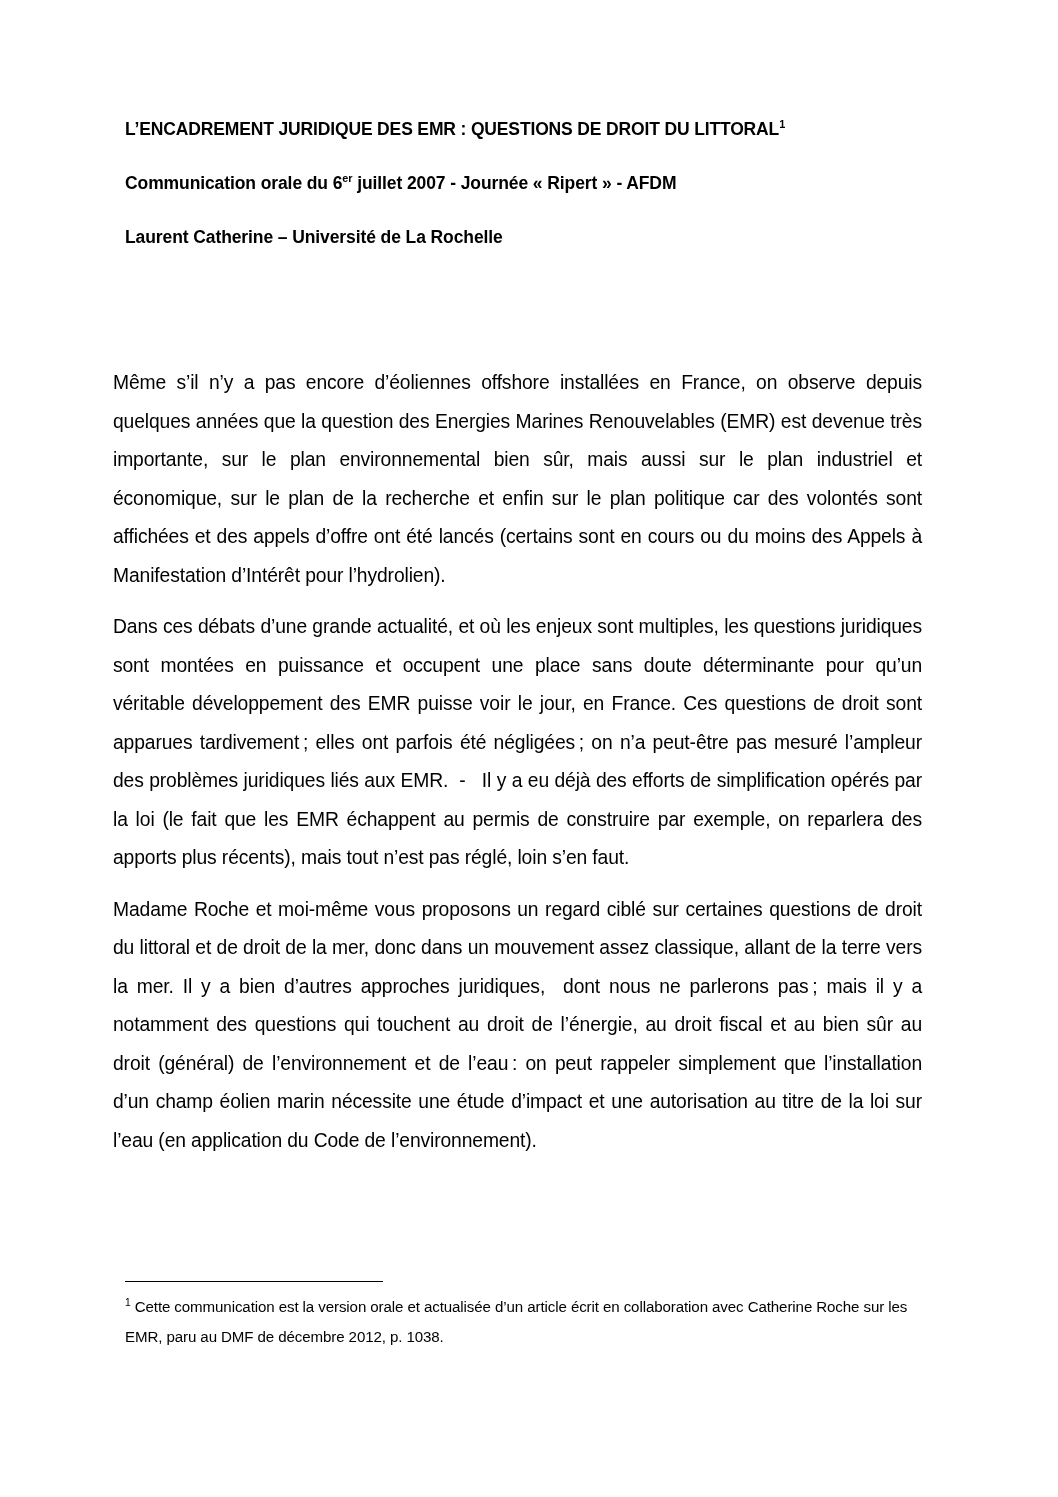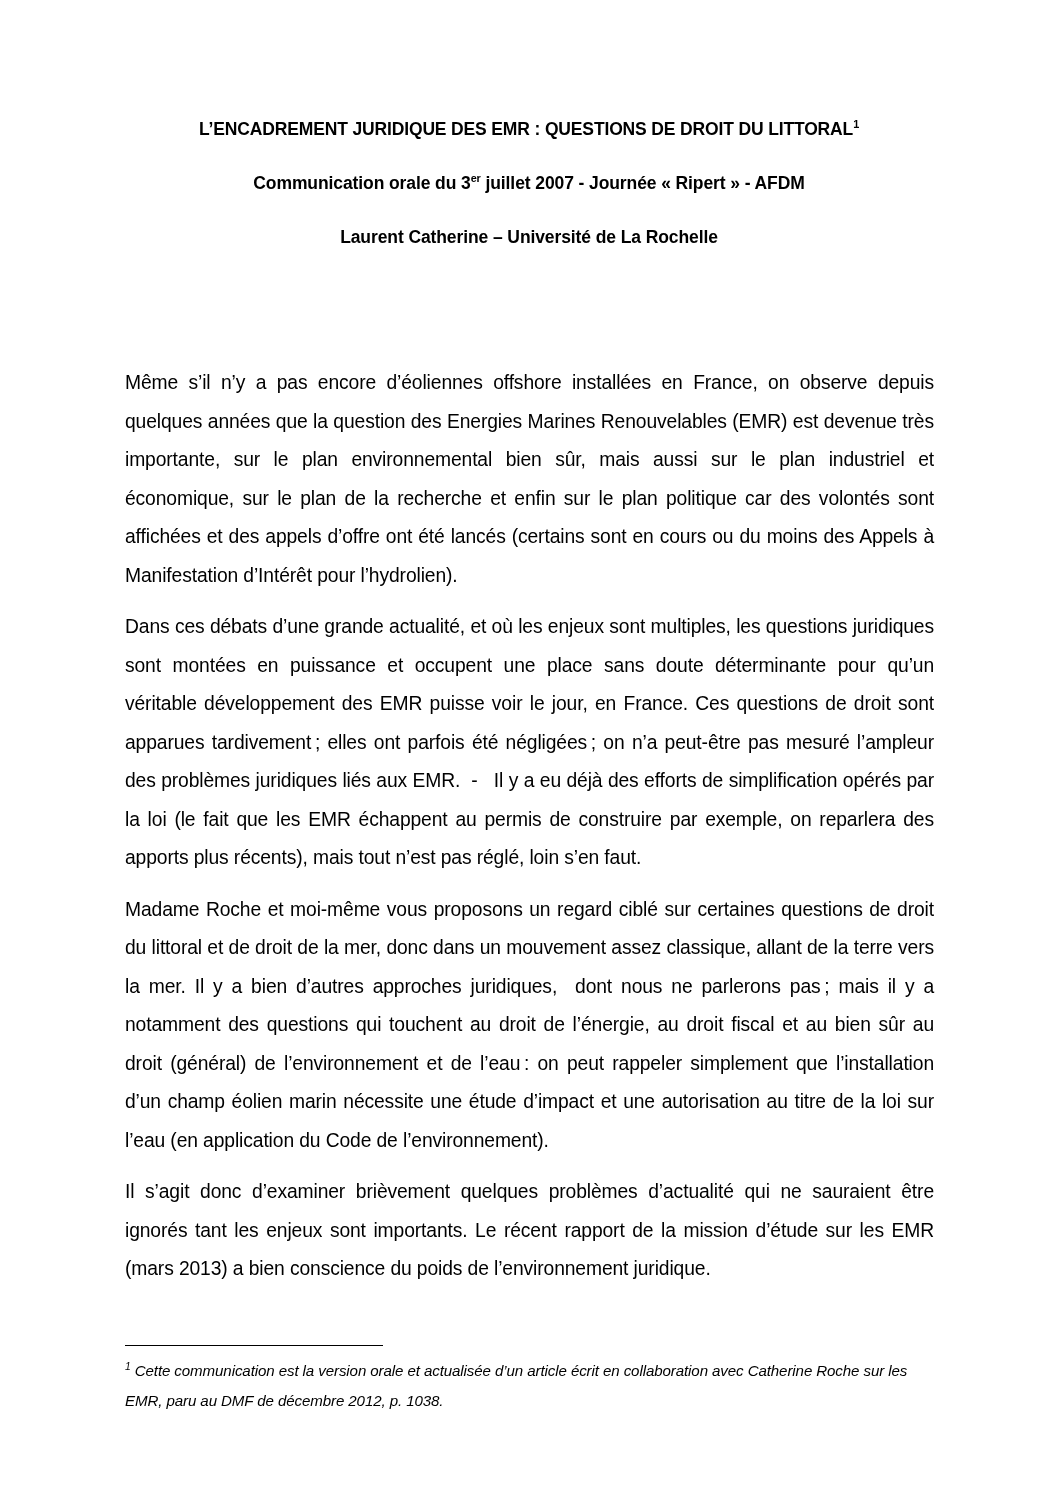--- a/index.html
+++ b/index.html
@@ -24,21 +24,20 @@
     background: #ffffff;
     box-sizing: border-box;
   }
 
   
   .title-block {
     position: absolute;
     left: 125px;
     top: 118px;
     width: 808px;
-    text-align: center;
   }
 
   .doc-title {
     font-size: 17.5px;
     font-weight: bold;
     letter-spacing: -0.15px;
     line-height: 1.3;
     margin: 0;
     white-space: nowrap;
   }
@@ -65,21 +64,21 @@
 
   sup {
     font-size: 0.62em;
     vertical-align: super;
     line-height: 0;
   }
 
   
   .body-text {
     position: absolute;
-    left: 125px;
+    left: 113px;
     top: 364px;
     width: 809px;
   }
 
   .para {
     font-size: 19.3px;
     line-height: 38.5px;
     text-align: justify;
     text-justify: inter-word;
     margin: 0 0 13px 0;
@@ -88,23 +87,22 @@
   }
 
   .para:last-child {
     margin-bottom: 0;
   }
 
   
   .footnote-area {
     position: absolute;
     left: 125px;
-    top: 1345px;
+    top: 1281px;
     width: 809px;
-    font-style: italic;
   }
 
   .footnote-rule {
     width: 258px;
     height: 0;
     border-top: 1.6px solid #000000;
     margin: 0 0 10px 0;
   }
 
   .footnote-text {
@@ -121,30 +119,29 @@
   }
 </style>
 </head>
 <body>
 
 <div class="page">
 
   <div class="title-block">
     <h1 class="doc-title"><span>L’ENCADREMENT JURIDIQUE DES EMR : QUESTIONS DE DROIT DU LITTORAL</span><sup>1</sup></h1>
 
-    <h2 class="doc-subtitle"><span>Communication orale du 3</span><sup>er</sup><span> juillet 2007 - Journée « Ripert » - AFDM</span></h2>
+    <h2 class="doc-subtitle"><span>Communication orale du 6</span><sup>er</sup><span> juillet 2007 - Journée « Ripert » - AFDM</span></h2>
 
     <h3 class="doc-author">Laurent Catherine – Université de La Rochelle</h3>
   </div>
 
   <div class="body-text">
     <p class="para">Même s’il n’y a pas encore d’éoliennes offshore installées en France, on observe depuis quelques années que la question des Energies Marines Renouvelables (EMR) est devenue très importante, sur le plan environnemental bien sûr, mais aussi sur le plan industriel et économique, sur le plan de la recherche et enfin sur le plan politique car des volontés sont affichées et des appels d’offre ont été lancés (certains sont en cours ou du moins des Appels à Manifestation d’Intérêt pour l’hydrolien).</p>
     <p class="para">Dans ces débats d’une grande actualité, et où les enjeux sont multiples, les questions juridiques sont montées en puissance et occupent une place sans doute déterminante pour qu’un véritable développement des EMR puisse voir le jour, en France. Ces questions de droit sont apparues tardivement ; elles ont parfois été négligées ; on n’a peut-être pas mesuré l’ampleur des problèmes juridiques liés aux EMR.  -   Il y a eu déjà des efforts de simplification opérés par la loi (le fait que les EMR échappent au permis de construire par exemple, on reparlera des apports plus récents), mais tout n’est pas réglé, loin s’en faut.</p>
     <p class="para">Madame Roche et moi-même vous proposons un regard ciblé sur certaines questions de droit du littoral et de droit de la mer, donc dans un mouvement assez classique, allant de la terre vers la mer. Il y a bien d’autres approches juridiques,  dont nous ne parlerons pas ; mais il y a notamment des questions qui touchent au droit de l’énergie, au droit fiscal et au bien sûr au droit (général) de l’environnement et de l’eau : on peut rappeler simplement que l’installation d’un champ éolien marin nécessite une étude d’impact et une autorisation au titre de la loi sur l’eau (en application du Code de l’environnement).</p>
-    <p class="para">Il s’agit donc d’examiner brièvement quelques problèmes d’actualité qui ne sauraient être ignorés tant les enjeux sont importants. Le récent rapport de la mission d’étude sur les EMR (mars 2013) a bien conscience du poids de l’environnement juridique.</p>
   </div>
 
   <div class="footnote-area">
     <div class="footnote-rule"></div>
     <p class="footnote-text"><sup>1</sup><span> Cette communication est la version orale et actualisée d’un article écrit en collaboration avec Catherine Roche sur les EMR, paru au DMF de décembre 2012, p. 1038.</span></p>
   </div>
 
 </div>
 
 </body></html>

